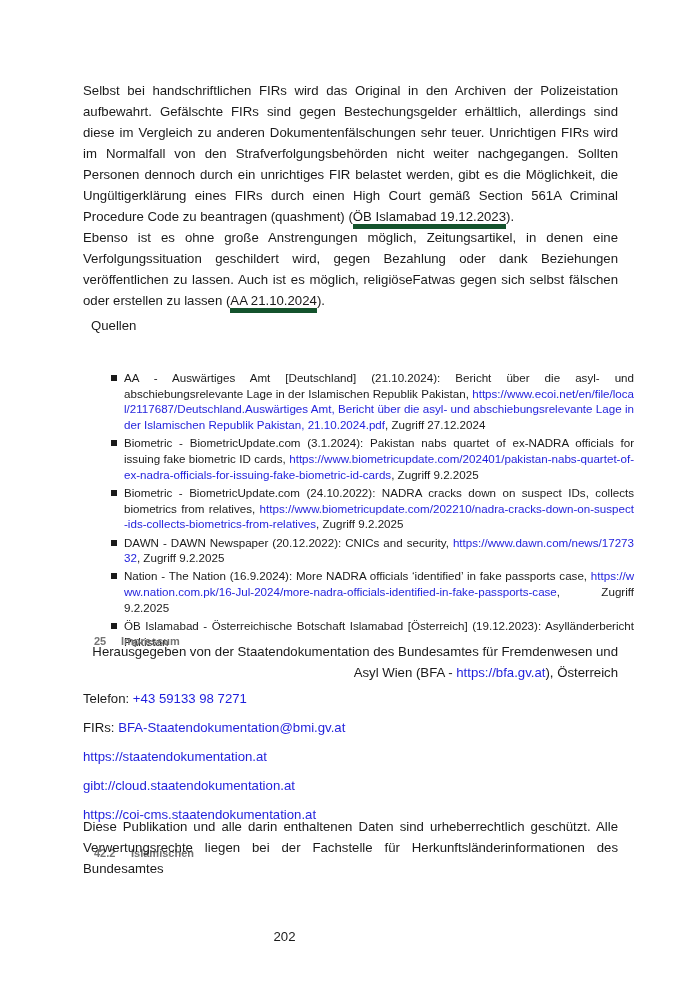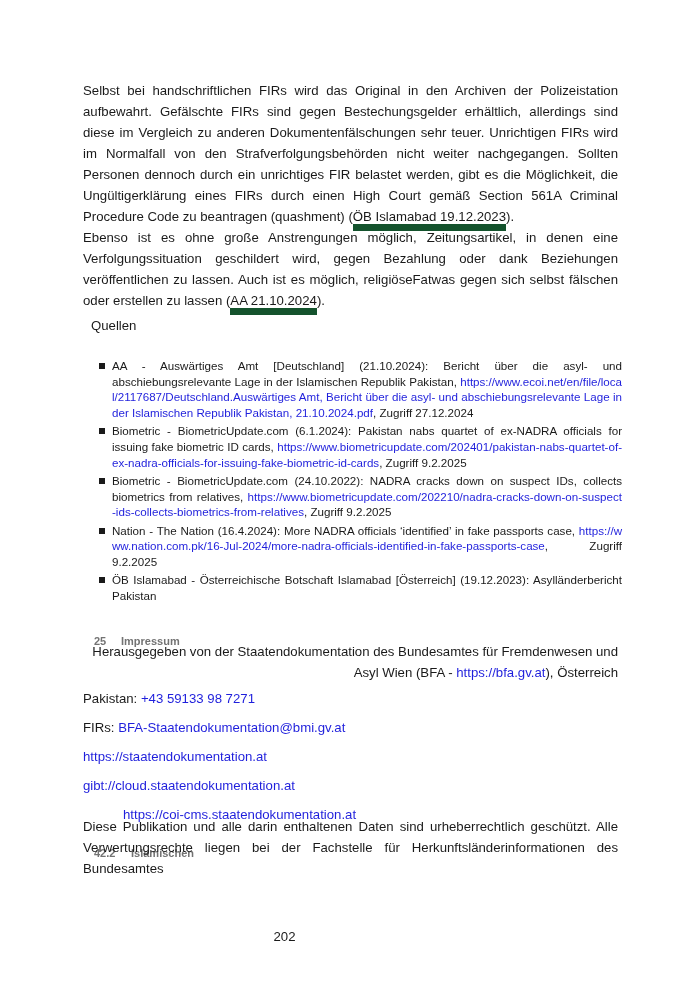--- a/index.html
+++ b/index.html
@@ -3,22 +3,22 @@
   <meta charset="utf-8">
   <style>
     html, body { margin: 0; padding: 0; background: #ffffff; }
     body { width: 700px; height: 990px; position: relative; overflow: hidden;
       font-family: "Liberation Sans", sans-serif; color: #1a1a1a; }
     .page { position: absolute; left: 83px; top: 80px; width: 535px; }
     p.body { margin: 0; font-size: 13.2px; line-height: 21px; text-align: justify; }
     .p1 { position: absolute; top: 0; left: 0; width: 535px; }
     .p2 { position: absolute; top: 147px; left: 0; width: 535px; }
     .quellen { position: absolute; top: 235px; left: 8px; font-size: 13.2px; line-height: 21px; }
-    .cite { text-decoration: none; border-bottom: 7px solid #14532d; color: #1a1a1a; }
-    ul.src { position: absolute; top: 274px; left: 12px; width: 523px; margin: 4px; padding: 0; list-style: none; }
+    .cite { text-decoration: none; border-bottom: 5px solid #14532d; color: #1a1a1a; }
+    ul.src { position: absolute; top: 274px; left: 12px; width: 523px; margin: 16px; padding: 0; list-style: none; }
     ul.src li { position: relative; padding-left: 13px; font-size: 11.6px; line-height: 15.7px; margin-bottom: 2.5px; text-align: justify; }
     ul.src li .bullet { position: absolute; left: 0; top: 5px; width: 6px; height: 6px; background: #1a1a1a; }
     a.link { color: #1f1fdc; text-decoration: none; word-break: break-all; }
     h2.sec { position: absolute; margin: 11px; font-size: 11px; font-weight: bold; color: #737373; }
     h2.sec .num { display: inline-block; }
     .h25 { top: 544px; left: 0; }
     .h25 .num { width: 27px; }
     .imp1 { position: absolute; top: 561px; left: 0; width: 535px; }
     .line { position: absolute; left: 0; font-size: 13.2px; line-height: 21px; }
     .h251 { top: 756px; left: 0; }
@@ -32,38 +32,39 @@
 <div class="page">
 
   <p class="body p1"><span>Selbst bei handschriftlichen FIRs wird das Original in den Archiven der Polizeistation aufbewahrt. Gefälschte FIRs sind gegen Bestechungsgelder erhältlich, allerdings sind diese im Vergleich zu anderen Dokumentenfälschungen sehr teuer. Unrichtigen FIRs wird im Normalfall von den Strafverfolgungsbehörden nicht weiter nachgegangen. Sollten Personen dennoch durch ein unrichtiges FIR belastet werden, gibt es die Möglichkeit, die Ungültigerklärung eines FIRs durch einen High Court gemäß Section 561A Criminal Procedure Code zu beantragen (quashment) (</span><a class="cite">ÖB Islamabad 19.12.2023</a><span>).</span></p>
 
   <p class="body p2"><span>Ebenso ist es ohne große Anstrengungen möglich, Zeitungsartikel, in denen eine Verfolgungssituation geschildert wird, gegen Bezahlung oder dank Beziehungen veröffentlichen zu lassen. Auch ist es möglich, religiöseFatwas gegen sich selbst fälschen oder erstellen zu lassen (</span><a class="cite">AA 21.10.2024</a><span>).</span></p>
 
   <div class="quellen">Quellen</div>
 
   <ul class="src">
     <li><span class="bullet"></span><span>AA - Auswärtiges Amt [Deutschland] (21.10.2024): Bericht über die asyl- und abschiebungsrelevante Lage in der Islamischen Republik Pakistan, </span><a class="link">https://www.ecoi.net/en/file/local/2117687/Deutschland.Auswärtiges Amt, Bericht über die asyl- und abschiebungsrelevante Lage in der Islamischen Republik Pakistan, 21.10.2024.pdf</a><span>, Zugriff 27.12.2024</span></li>
-    <li><span class="bullet"></span><span>Biometric - BiometricUpdate.com (6.1.2024): Pakistan nabs quartet of ex-NADRA officials for issuing fake biometric ID cards, </span><a class="link">https://www.biometricupdate.com/202401/pakistan-nabs-quartet-of-ex-nadra-officials-for-issuing-fake-biometric-id-cards</a><span>, Zugriff 9.2.2025</span></li>
+    <li><span class="bullet"></span><span>Biometric - BiometricUpdate.com (3.1.2024): Pakistan nabs quartet of ex-NADRA officials for issuing fake biometric ID cards, </span><a class="link">https://www.biometricupdate.com/202401/pakistan-nabs-quartet-of-ex-nadra-officials-for-issuing-fake-biometric-id-cards</a><span>, Zugriff 9.2.2025</span></li>
     <li><span class="bullet"></span><span>Biometric - BiometricUpdate.com (24.10.2022): NADRA cracks down on suspect IDs, collects biometrics from relatives, </span><a class="link">https://www.biometricupdate.com/202210/nadra-cracks-down-on-suspect-ids-collects-biometrics-from-relatives</a><span>, Zugriff 9.2.2025</span></li>
-    <li><span class="bullet"></span><span>Nation - The Nation (16.4.2024): More NADRA officials ‘identified’ in fake passports case, </span><a class="link">https://www.nation.com.pk/16-Jul-2024/more-nadra-officials-identified-in-fake-passports-case</a><span>, Zugriff 9.2.2025</span></li>
+    <li><span class="bullet"></span><span>DAWN - DAWN Newspaper (20.12.2022): CNICs and security, </span><a class="link">https://www.dawn.com/news/1727332</a><span>, Zugriff 9.2.2025</span></li>
+    <li><span class="bullet"></span><span>Nation - The Nation (16.9.2024): More NADRA officials ‘identified’ in fake passports case, </span><a class="link">https://www.nation.com.pk/16-Jul-2024/more-nadra-officials-identified-in-fake-passports-case</a><span>, Zugriff 9.2.2025</span></li>
     <li><span class="bullet"></span><span>ÖB Islamabad - Österreichische Botschaft Islamabad [Österreich] (19.12.2023): Asylländerbericht Pakistan</span></li>
   </ul>
 
   <h2 class="sec h25"><span class="num">25</span><span>Impressum</span></h2>
 
   <p class="body imp1" style="text-align:right;"><span>Herausgegeben von der Staatendokumentation des Bundesamtes für Fremdenwesen und Asyl Wien (BFA - </span><a class="link">https://bfa.gv.at</a><span>), Österreich</span></p>
 
-  <div class="line" style="top:608px;"><span>Pakistan: </span><a class="link">+43 59133 98 7271</a></div>
+  <div class="line" style="top:608px;"><span>Telefon: </span><a class="link">+43 59133 98 7271</a></div>
 
   <div class="line" style="top:637px;"><span>FIRs: </span><a class="link">BFA-Staatendokumentation@bmi.gv.at</a></div>
 
   <div class="line" style="top:666px;"><a class="link">https://staatendokumentation.at</a></div>
 
   <div class="line" style="top:695px;"><a class="link">gibt://cloud.staatendokumentation.at</a></div>
 
-  <div class="line" style="top:724px;margin-left:40px;"><a class="link">https://coi-cms.staatendokumentation.at</a></div>
+  <div class="line" style="top:724px;"><a class="link">https://coi-cms.staatendokumentation.at</a></div>
 
   <h2 class="sec h251"><span class="num">42.2</span><span>Islamischen</span></h2>
 
   <p class="body p3">Diese Publikation und alle darin enthaltenen Daten sind urheberrechtlich geschützt. Alle Verwertungsrechte liegen bei der Fachstelle für Herkunftsländerinformationen des Bundesamtes</p>
 </div>
 
 <div class="pagenum">202</div>
 
 </body></html>

